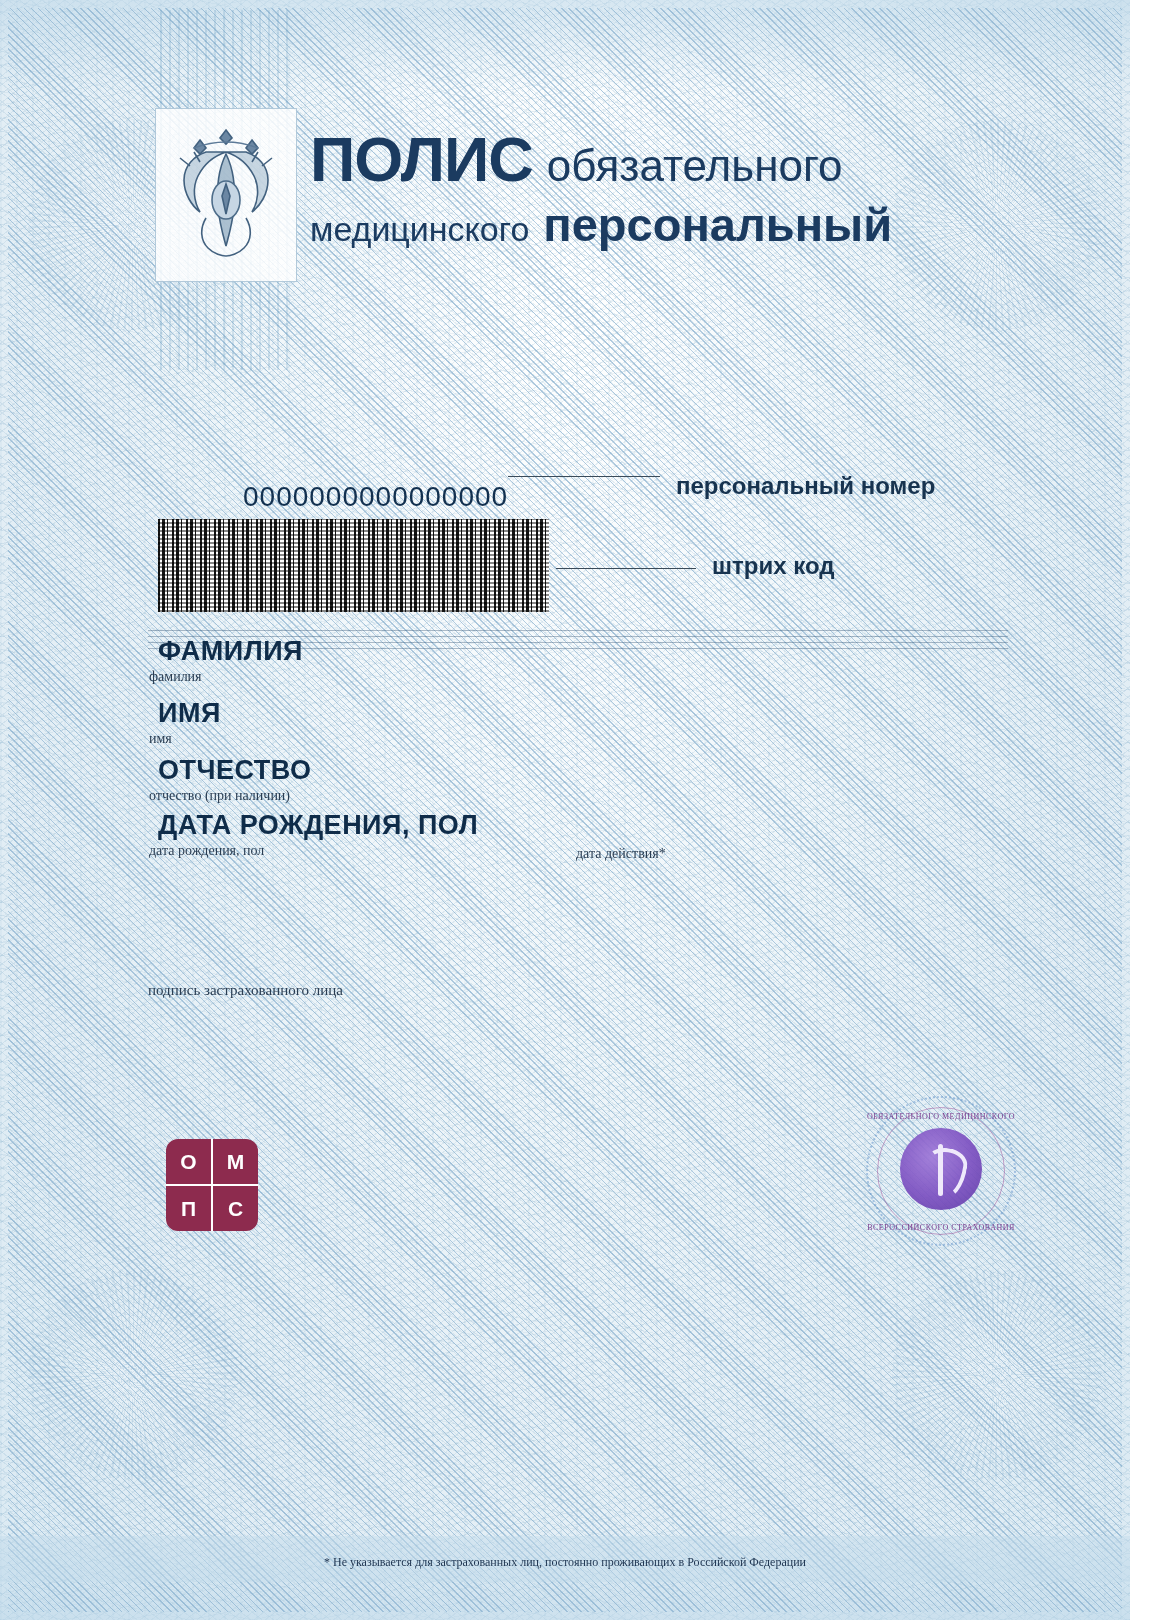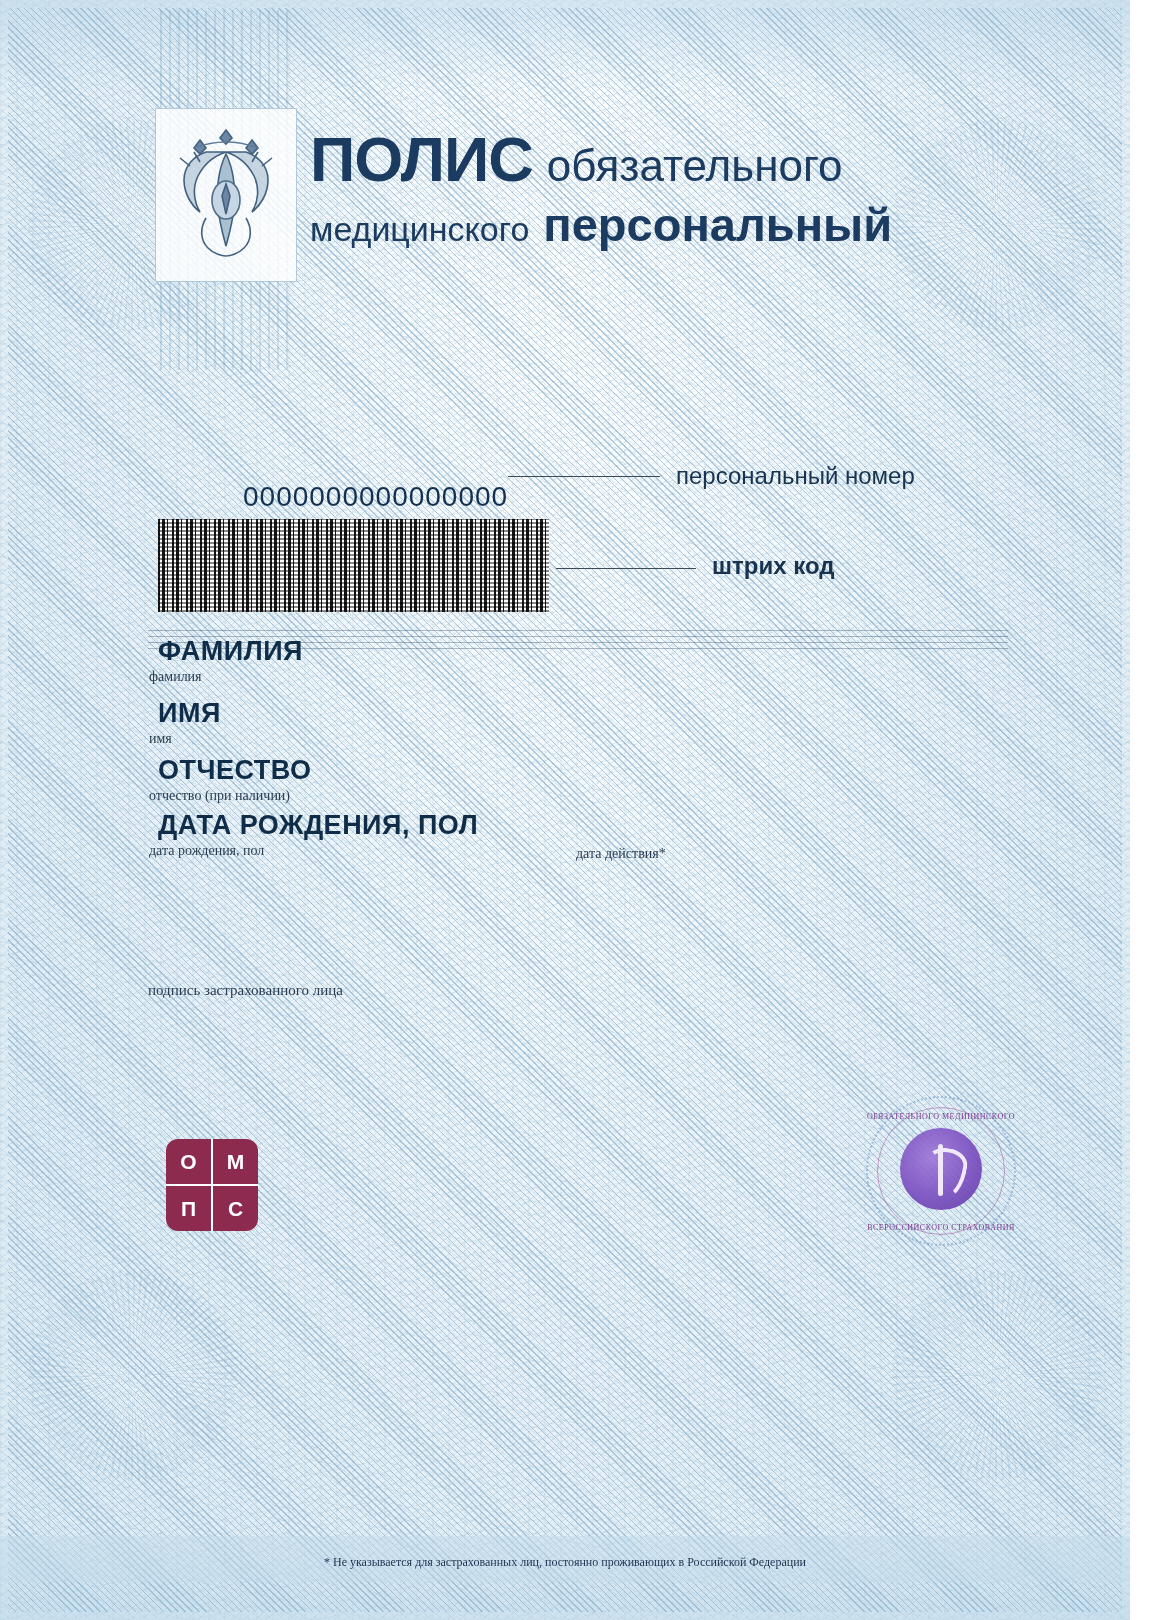--- a/index.html
+++ b/index.html
@@ -159,23 +159,23 @@
     position: absolute;
     left: 508px;
     top: 476px;
     width: 152px;
     height: 1px;
     background: #3a4a58;
   }
   .pnum-label {
     position: absolute;
     left: 676px;
-    top: 462px;
+    top: 472px;
     font-size: 24px;
-    font-weight: normal;
+    font-weight: bold;
     color: #17334f;
   }
 
   
   .barcode {
     position: absolute;
     left: 158px;
     top: 519px;
     width: 391px;
     height: 93px;

